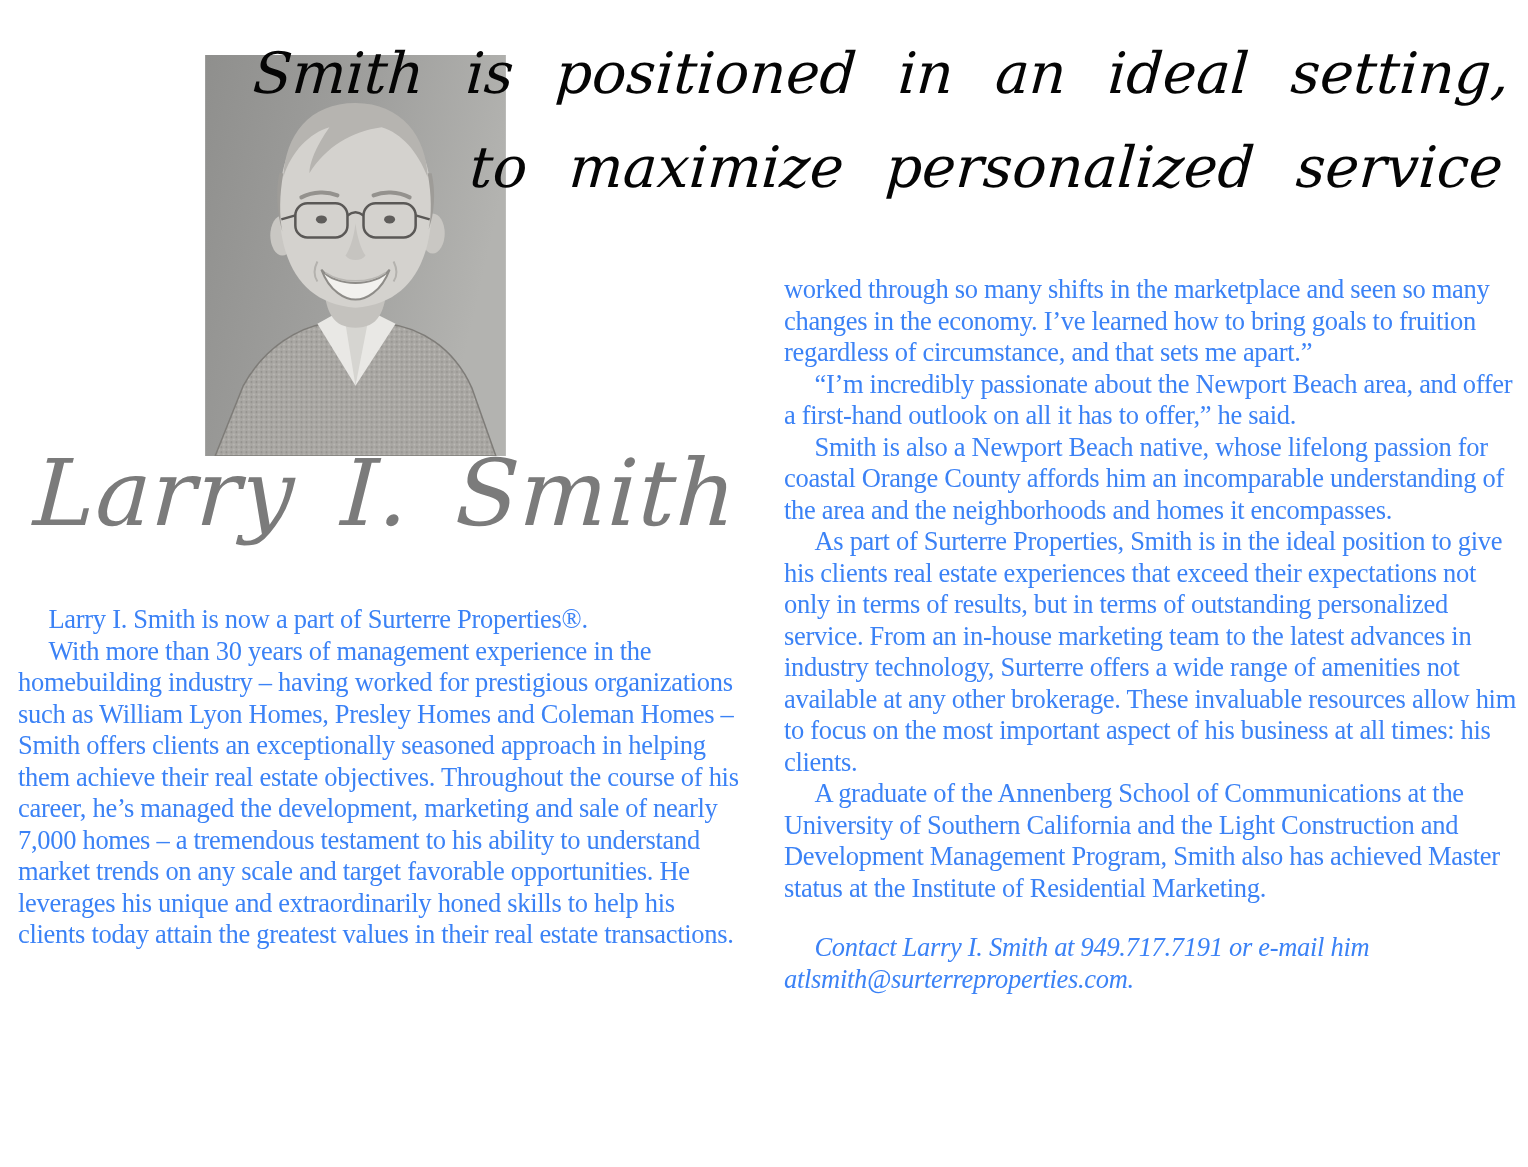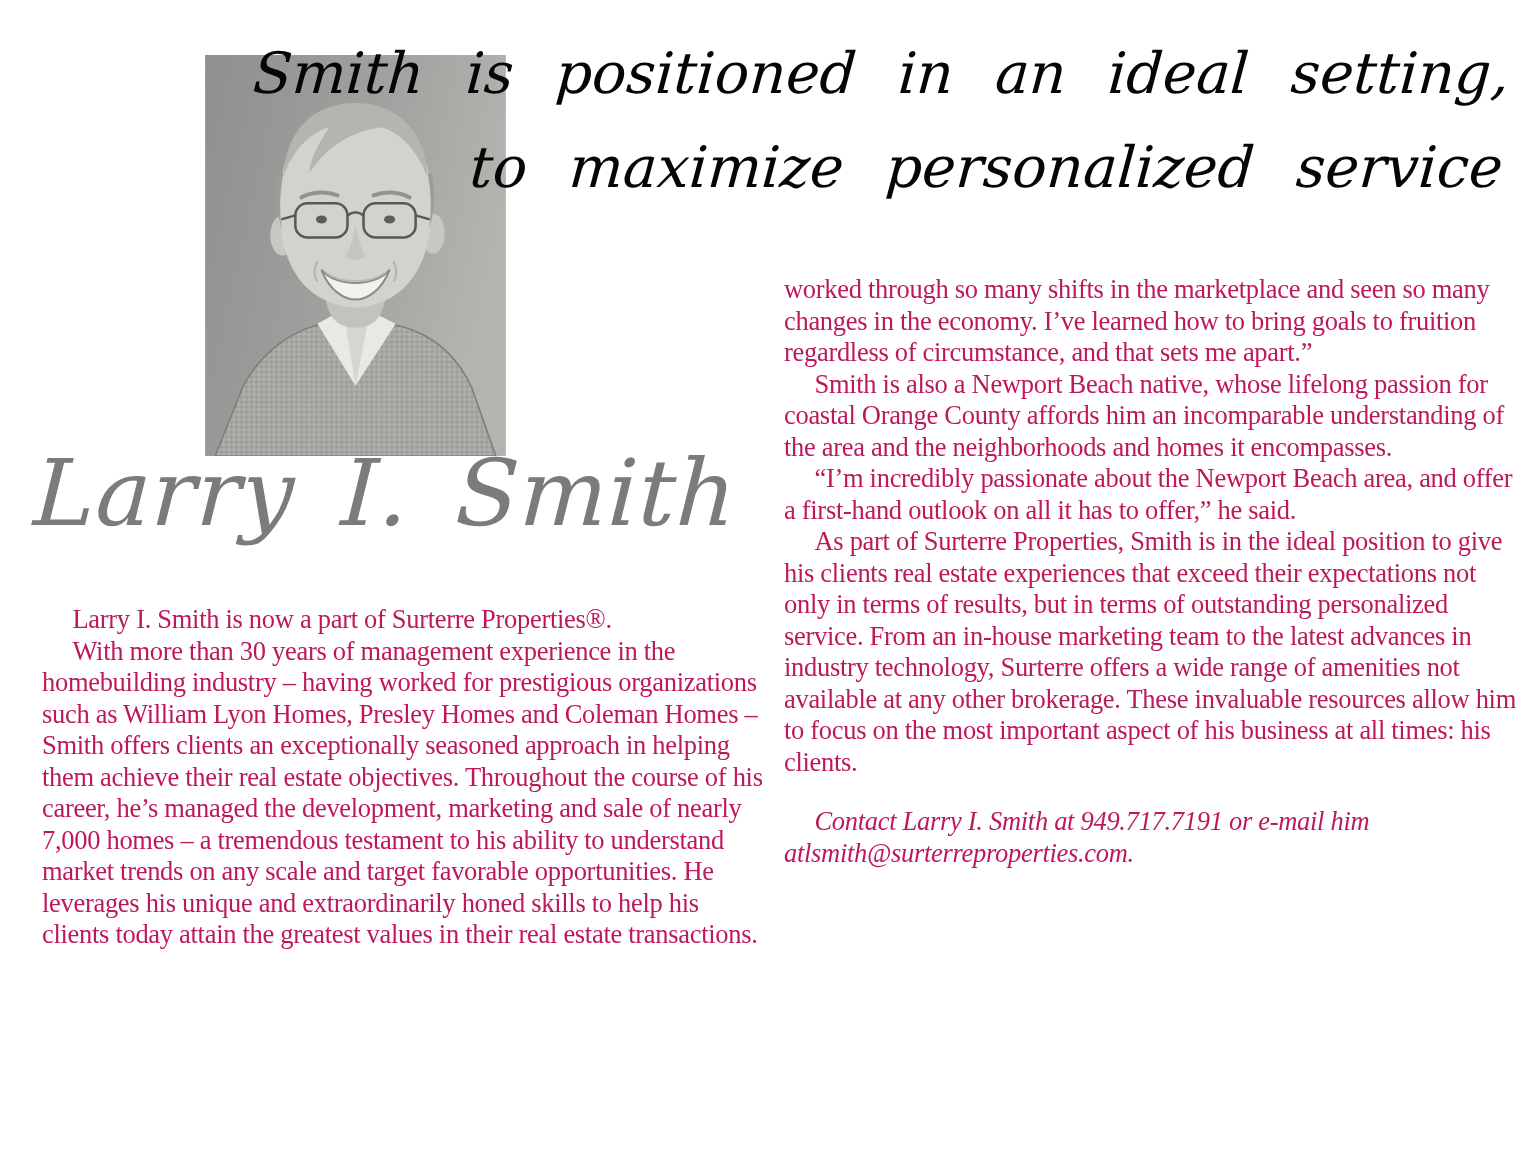--- a/index.html
+++ b/index.html
@@ -60,28 +60,27 @@
     white-space: nowrap;
     transform: skewX(-3deg);
   }
 
   
   .col {
     position: absolute;
     font-size: 26.5px;
     line-height: 31.5px;
     letter-spacing: -0.3px;
-    color: #be185d;
+    color: #3b82f6;
     text-align: left;
   }
   .col-left {
     left: 18px;
     top: 604px;
     width: 726px;
-    margin-left: 24px;
   }
   .col-right {
     left: 784px;
     top: 274px;
     width: 732px;
   }
   .col p {
     margin: 0;
     padding: 0;
     text-indent: 1.15em;
@@ -157,19 +156,20 @@
 
   <div class="person-name">Larry I. Smith</div>
 
   <div class="col col-left">
     <p>Larry I. Smith is now a part of Surterre Properties®.</p>
     <p>With more than 30 years of management experience in the homebuilding industry – having worked for prestigious organizations such as William Lyon Homes, Presley Homes and Coleman Homes –Smith offers clients an exceptionally seasoned approach in helping them achieve their real estate objectives. Throughout the course of his career, he’s managed the development, marketing and sale of nearly 7,000 homes – a tremendous testament to his ability to understand market trends on any scale and target favorable opportunities. He leverages his unique and extraordinarily honed skills to help his clients today attain the greatest values in their real estate transactions.</p>
   </div>
 
   <div class="col col-right">
     <p class="no-indent">worked through so many shifts in the marketplace and seen so many changes in the economy. I’ve learned how to bring goals to fruition regardless of circumstance, and that sets me apart.”</p>
+    <p>“I’m incredibly passionate about the Newport Beach area, and offer a first-hand outlook on all it has to offer,” he said.</p>
     <p>Smith is also a Newport Beach native, whose lifelong passion for coastal Orange County affords him an incomparable understanding of the area and the neighborhoods and homes it encompasses.</p>
-    <p>“I’m incredibly passionate about the Newport Beach area, and offer a first-hand outlook on all it has to offer,” he said.</p>
     <p>As part of Surterre Properties, Smith is in the ideal position to give his clients real estate experiences that exceed their expectations not only in terms of results, but in terms of outstanding personalized service. From an in-house marketing team to the latest advances in industry technology, Surterre offers a wide range of amenities not available at any other brokerage. These invaluable resources allow him to focus on the most important aspect of his business at all times: his clients.</p>
+    <p>A graduate of the Annenberg School of Communications at the University of Southern California and the Light Construction and Development Management Program, Smith also has achieved Master status at the Institute of Residential Marketing.</p>
     <p class="contact">Contact Larry I. Smith at 949.717.7191 or e-mail him atlsmith@surterreproperties.com.</p>
   </div>
 
 </div>
 
 </body></html>

